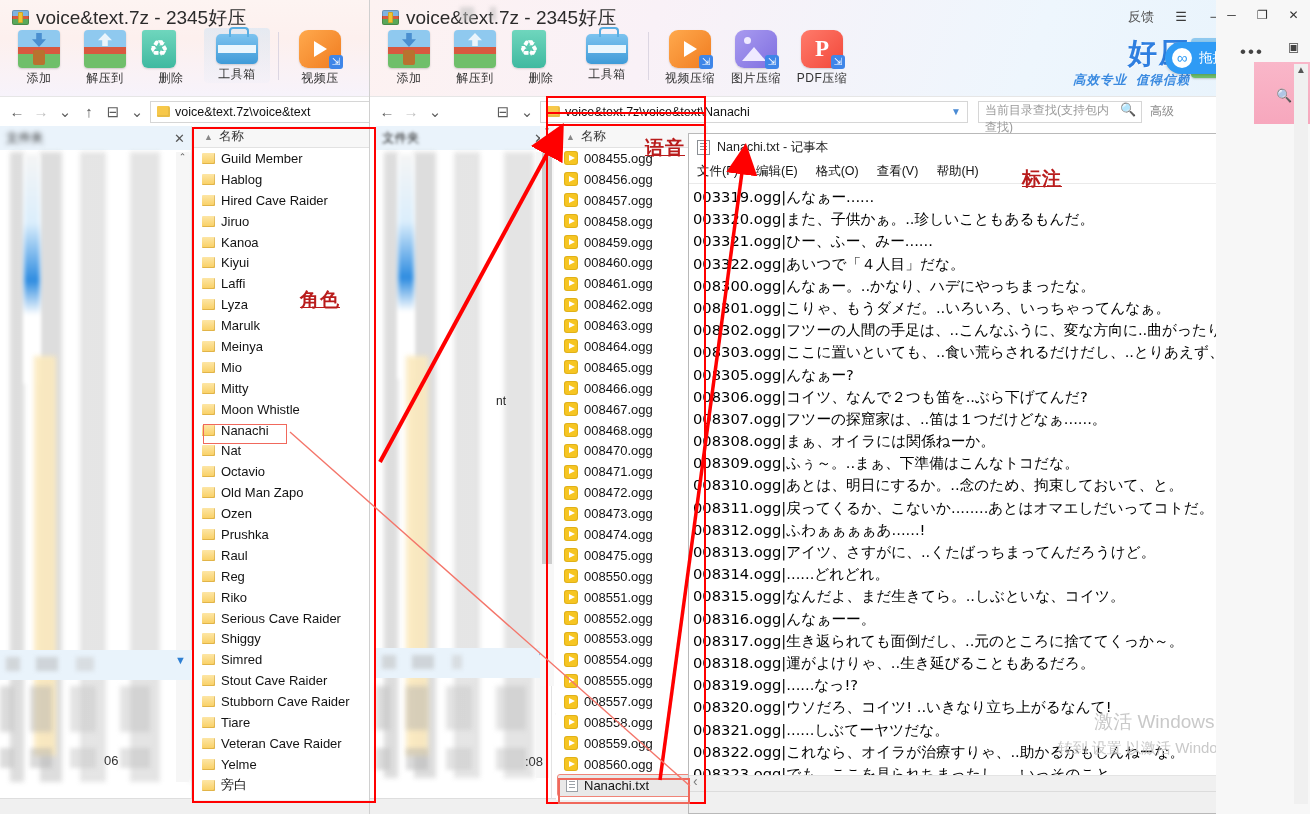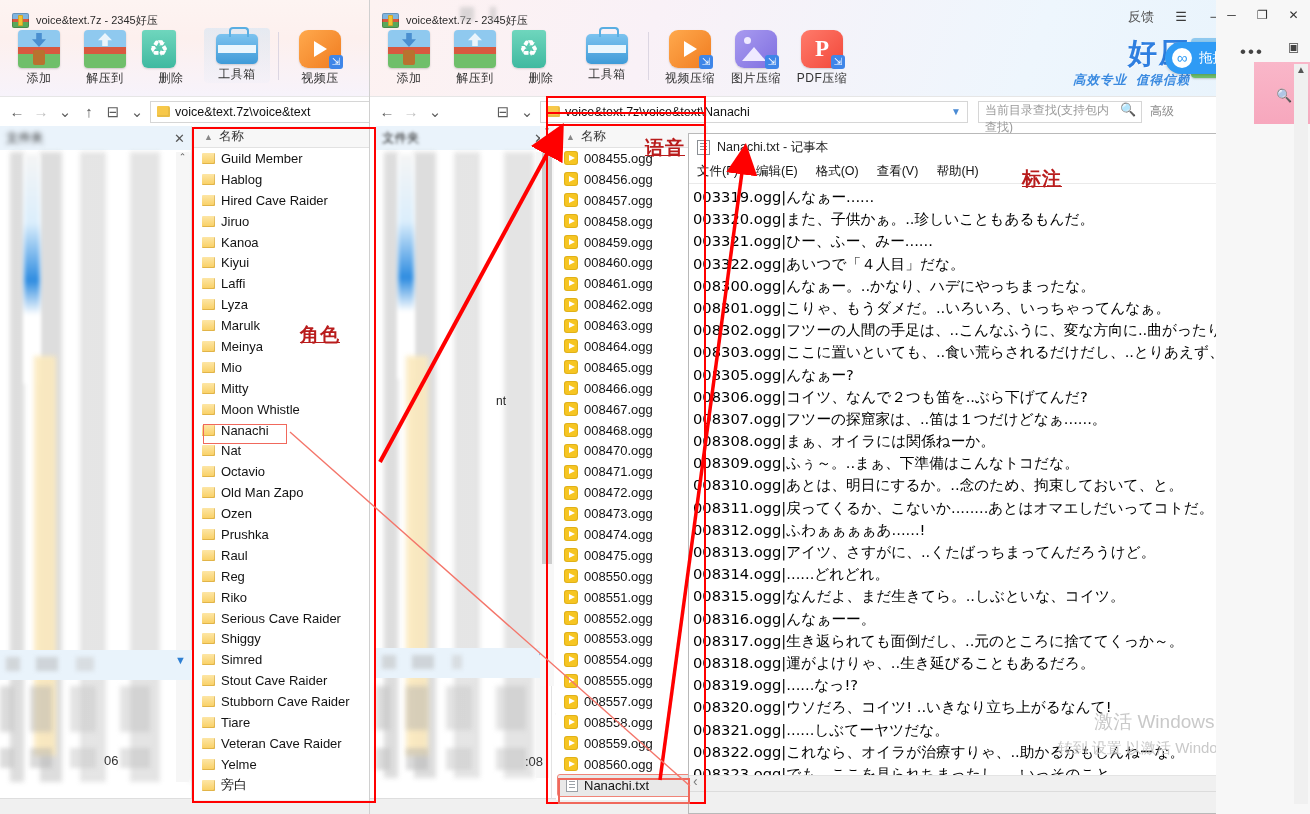--- a/index.html
+++ b/index.html
@@ -24,22 +24,22 @@
   }
 
   
   #win1 { left:0; top:0; width:392px; height:814px; background:#ffffff;
           box-shadow:0 0 0 1px #d9d9d9; }
   #win1 .ribbon { height:96px;
       background:linear-gradient(180deg,#fdf4f2 0%, #fdf0ee 40%, #f7f3fb 100%); }
   #win2 .ribbon { height:96px;
       background:linear-gradient(110deg,#fdf2f1 0%, #f9f1f7 30%, #eef6fd 70%, #e7f3fc 100%); }
 
-  .wintitle { display:flex; align-items:flex-end; gap:7px; padding:7px 0 0 12px;
-              font-size:11px; color:#2b2b2b; height:28px; }
+  .wintitle { display:flex; align-items:center; gap:7px; padding:7px 0 0 12px;
+              font-size:19px; color:#2b2b2b; height:28px; }
   .appicon { width:17px; height:15px; border-radius:2px; position:relative;
              background:linear-gradient(180deg,#7fb4e0 0 40%,#d8593f 40% 62%,#59a85a 62% 100%);
              box-shadow:inset 0 0 0 1px rgba(0,0,0,.18); flex:none; }
   .appicon:after{content:"";position:absolute;left:6px;top:2px;width:5px;height:11px;
              background:#f2c230;border-radius:1px;box-shadow:inset 0 0 0 1px rgba(0,0,0,.15);}
 
   .tbrow { display:flex; align-items:flex-start; padding-left:6px; height:66px; }
   .tbtn { width:66px; text-align:center; padding-top:2px; position:relative; }
   .tbtn.hl { background:linear-gradient(180deg,rgba(174,217,247,.30),rgba(174,217,247,.05));
              border-radius:4px; }
@@ -708,21 +708,21 @@
     <div class="up">▲</div>
   </div>
 </div>
 
 <div class="abs redbox" style="left:192px;top:127px;width:184px;height:676px;"></div>
 <div class="abs redbox" style="left:546px;top:112px;width:160px;height:692px;"></div>
 <div class="abs redbox" style="left:546px;top:96px;width:160px;height:30px;"></div>
 <div class="abs redbox" style="left:558px;top:778px;width:132px;height:26px;border-width:2px;border-color:#f0685c;"></div>
 <div class="abs" style="left:203px;top:424px;width:84px;height:20px;border:1.6px solid #f0685c;"></div>
 
-<span class="abs redlabel" style="left:300px;top:287px;margin-top:35px;">角色</span>
+<span class="abs redlabel" style="left:300px;top:287px;">角色</span>
 <span class="abs redlabel" style="left:645px;top:135px;">语音</span>
 <span class="abs redlabel" style="left:1022px;top:166px;">标注</span>
 
 <svg class="abs" width="1310" height="814" style="left:0;top:0;pointer-events:none;">
   <defs>
     <marker id="ah" markerWidth="9" markerHeight="9" refX="7" refY="4.5" orient="auto">
       <path d="M0,0 L9,4.5 L0,9 z" fill="#ff0000"></path>
     </marker>
     <marker id="ahl" markerWidth="8" markerHeight="8" refX="6" refY="4" orient="auto">
       <path d="M0,0 L8,4 L0,8 z" fill="#f4756a"></path>

